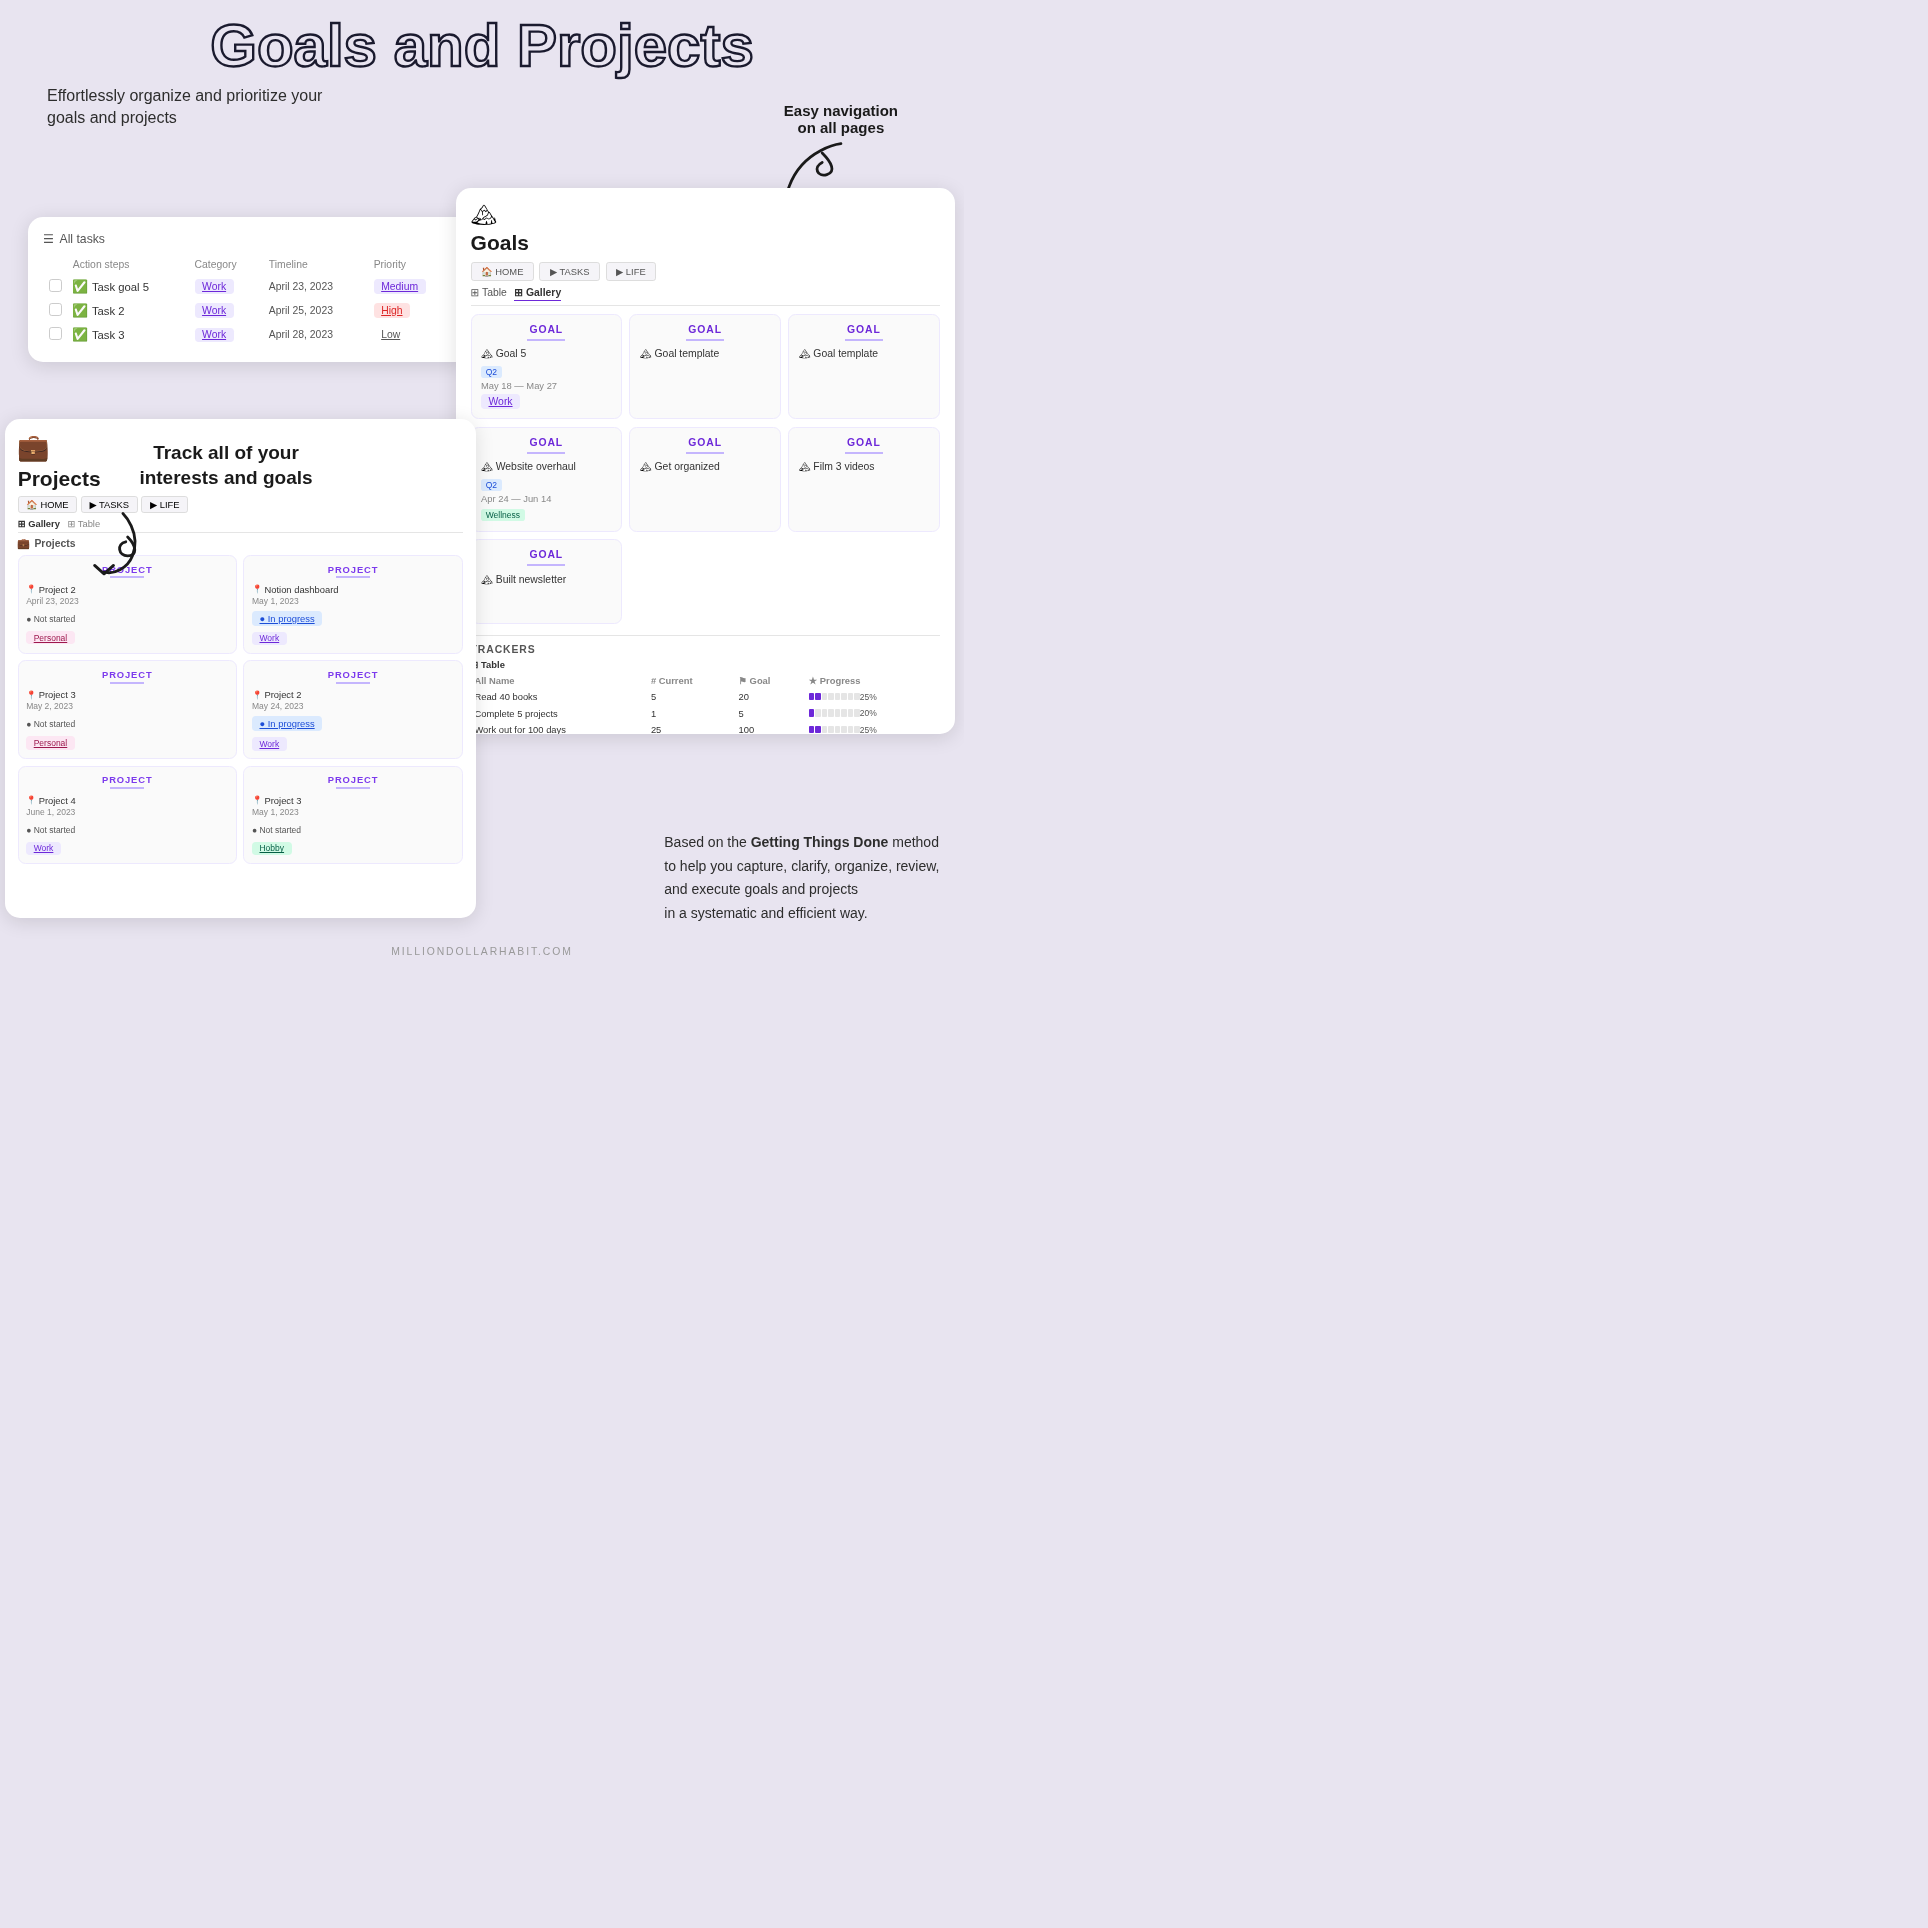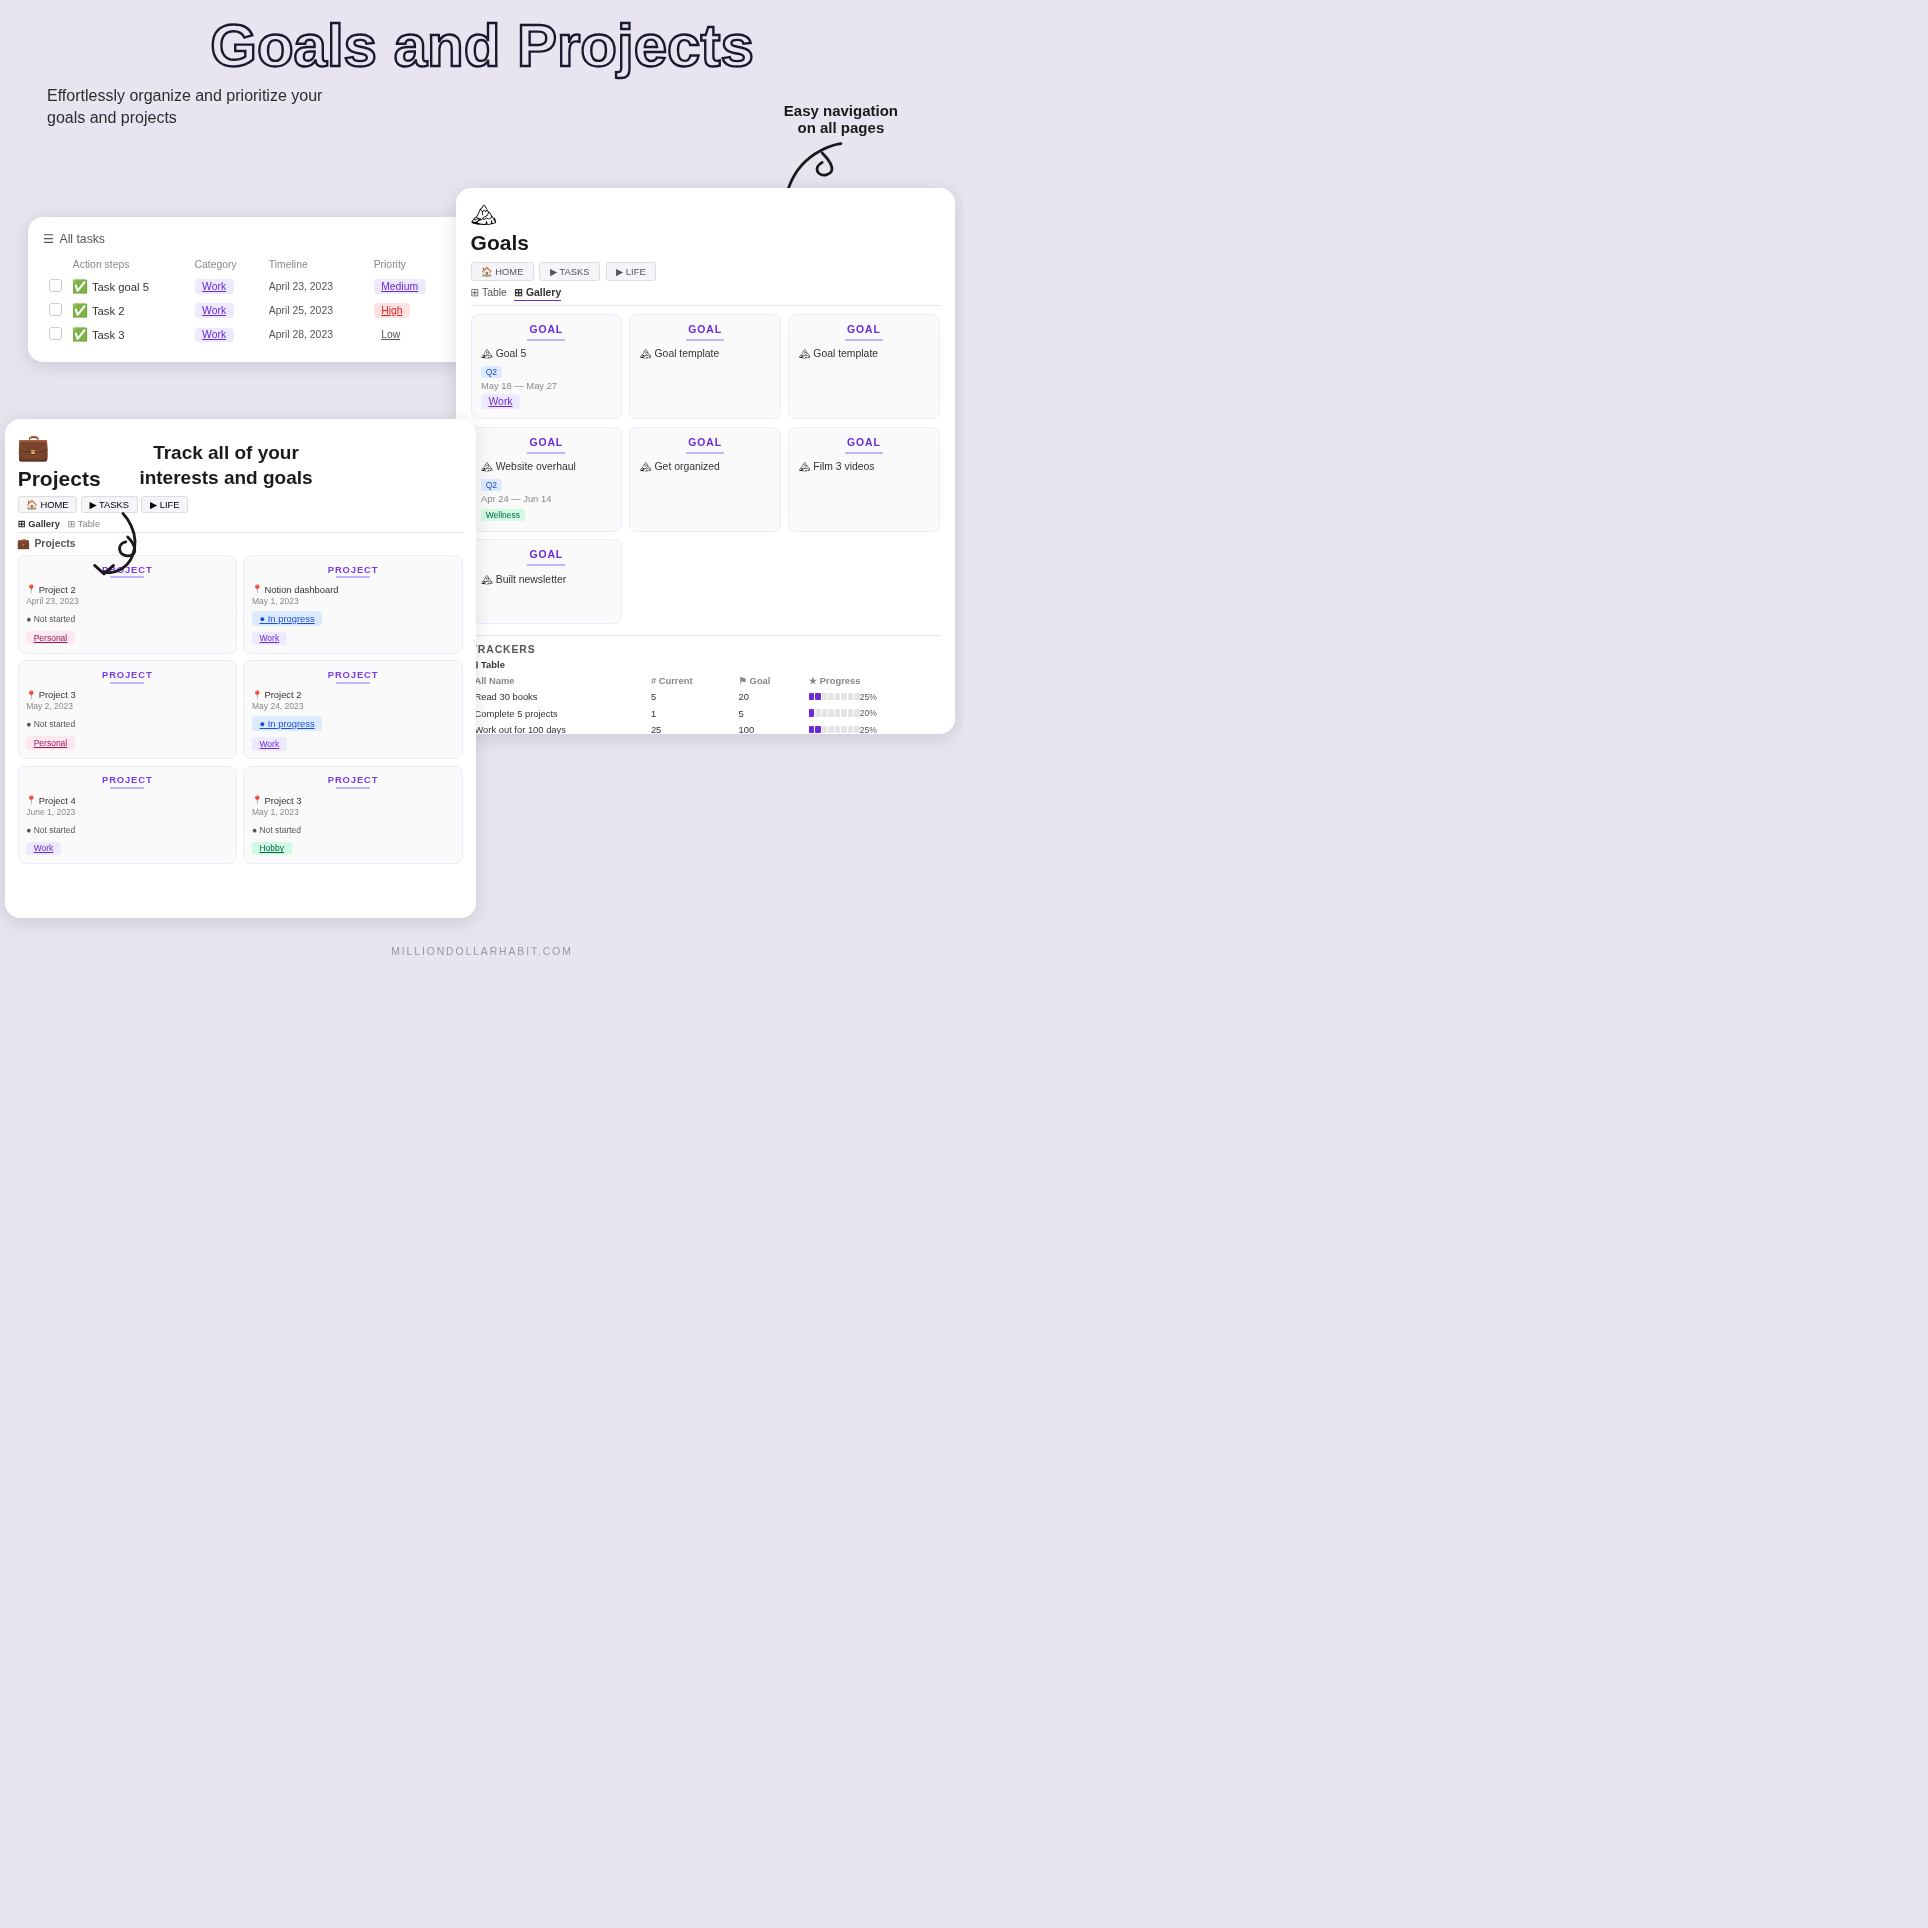--- a/index.html
+++ b/index.html
@@ -490,21 +490,21 @@
           <thead>
             <tr>
     <th>All Name</th>
     <th># Current</th>
     <th>⚑ Goal</th>
     <th>★ Progress</th>
   </tr>
           </thead>
           <tbody>
             <tr>
-      <td>Read 30 books</td>
+      <td>Read 40 books</td>
       <td>5</td>
       <td>20</td>
       <td>
         <div class="progress-bar-container">
           <div class="progress-bar">
                     <span class="pb-filled"></span>
                     <span class="pb-filled"></span>
                     <span class="pb-empty"></span>
                     <span class="pb-empty"></span>
                     <span class="pb-empty"></span>
@@ -655,17 +655,23 @@
     Track all of your interests and goals
   </div>
 
   <svg style="position:absolute;top:504px;left:71px;z-index:20;" width="85" height="85" viewBox="0 0 90 90">
     <path d="M 55 10 C 55 10 75 30 65 55 C 60 68 45 75 35 72" stroke="#1a1a1a" stroke-width="3" fill="none" stroke-linecap="round"></path>
 
     <path d="M 60 35 C 70 45 70 55 60 55 C 50 55 48 42 58 40" stroke="#1a1a1a" stroke-width="3" fill="none" stroke-linecap="round"></path>
     <path d="M 25 65 L 35 74 L 45 65" stroke="#1a1a1a" stroke-width="3" fill="none" stroke-linecap="round" stroke-linejoin="round"></path>
   </svg>
 
+  <div style="position:absolute;bottom:38px;right:24.5px;max-width:405px;font-size:14px;color:#2d2d2d;line-height:1.7;text-align:left;">
+    <span>Based on the</span> <strong>Getting Things Done</strong> <span>method</span><br>
+    <span>to help you capture, clarify, organize, review,</span><br>
+    <span>and execute goals and projects</span><br>
+    <span>in a systematic and efficient way.</span>
+  </div>
 
   <div class="footer-domain" style="position:absolute;bottom:7.5px;left:50%;transform:translateX(-50%);font-size:10.4px;color:#999;letter-spacing:1.9px;">MILLIONDOLLARHABIT.COM</div>
 
 </div>
 
 
 </body></html>

